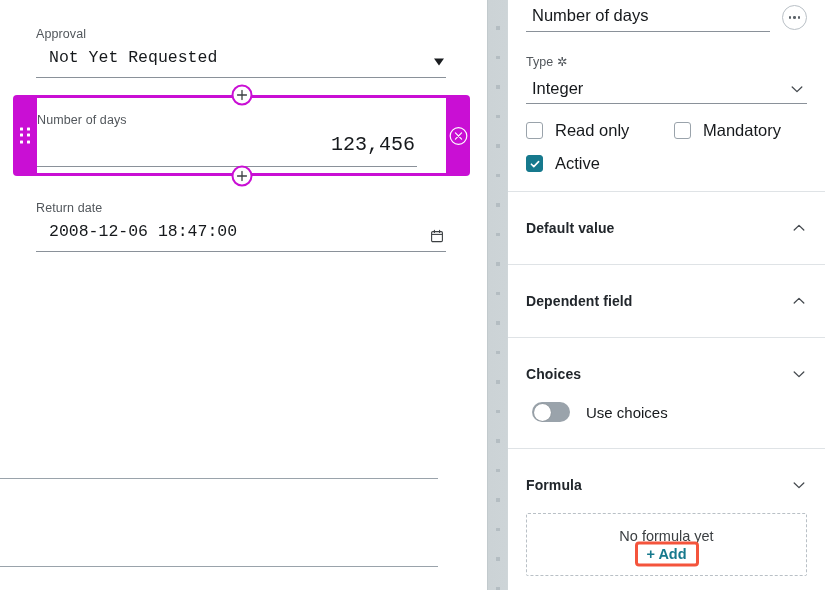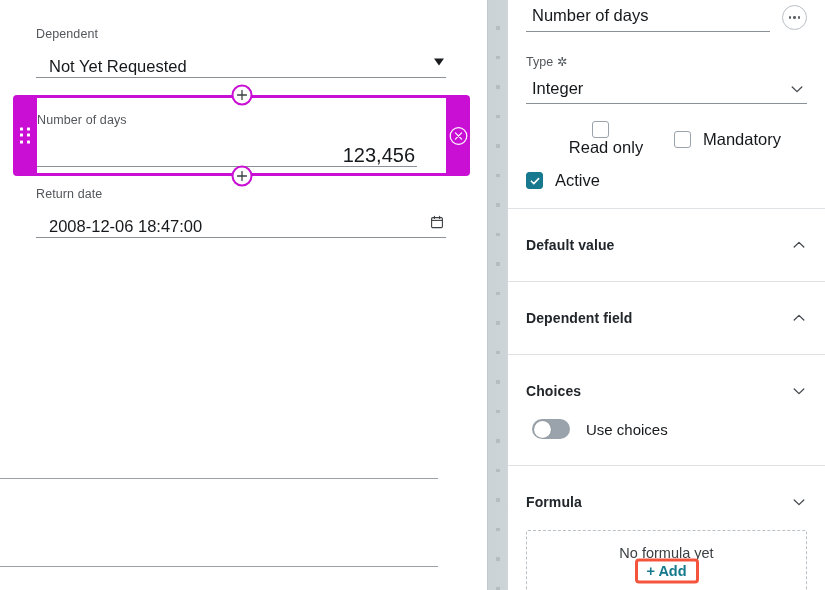--- a/index.html
+++ b/index.html
@@ -40,21 +40,22 @@
     color: #52575c;
     line-height: 16px;
     margin-bottom: 5px;
     letter-spacing: 0.1px;
   }
   .field-control {
     position: relative;
     border-bottom: 1px solid #8a9199;
     height: 31px;
     display: flex;
-    align-items: flex-end;
+    align-items: flex-start;
+    font-family: Liberation Mono, monospace;
   }
   .field-value {
     font-size: 16.5px;
     color: #16191c;
     padding-left: 13px;
     line-height: 22px;
     white-space: nowrap;
   }
   .field-trail {
     position: absolute;
@@ -69,21 +70,21 @@
   
   .caret-down {
     width: 0; height: 0;
     border-left: 5.5px solid transparent;
     border-right: 5.5px solid transparent;
     border-top: 7px solid #1a1d20;
   }
 
   
   #approval-field { top: 26px; }
-  #returndate-field { top: 186px; }
+  #returndate-field { top: 200px; }
 
   
   .selected-wrap {
     position: absolute;
     left: 13px;
     top: 95px;
     width: 457px;
     height: 81px;
   }
   .selected-bg {
@@ -321,21 +322,21 @@
     border-color: #16798d;
   }
   .chk .box svg { display: none; }
   .chk.on .box svg { display: block; }
   .chk .ctext {
     font-size: 16.5px;
     color: #16191c;
     margin-left: 12px;
     white-space: nowrap;
   }
-  .chk-readonly { width: 148px; flex-direction: column; }
+  .chk-readonly { width: 148px; }
 
   
   .accordions { margin-top: 18px; }
   .acc {
     border-top: 1px solid #dfe3e6;
     padding: 8px 18px;
   }
   .acc-head {
     height: 56px;
     display: flex;
@@ -418,21 +419,21 @@
   }
 </style>
 </head>
 <body>
 
 <div id="app">
 
   <div class="canvas">
 
     <div class="field" id="approval-field">
-      <div class="field-label">Dependent</div>
+      <div class="field-label">Approval</div>
       <div class="field-control">
         <div class="field-value">Not Yet Requested</div>
         <div class="field-trail">
           <span class="caret-down"></span>
         </div>
       </div>
     </div>
 
     <div class="selected-wrap">
       <div class="selected-bg"></div>

